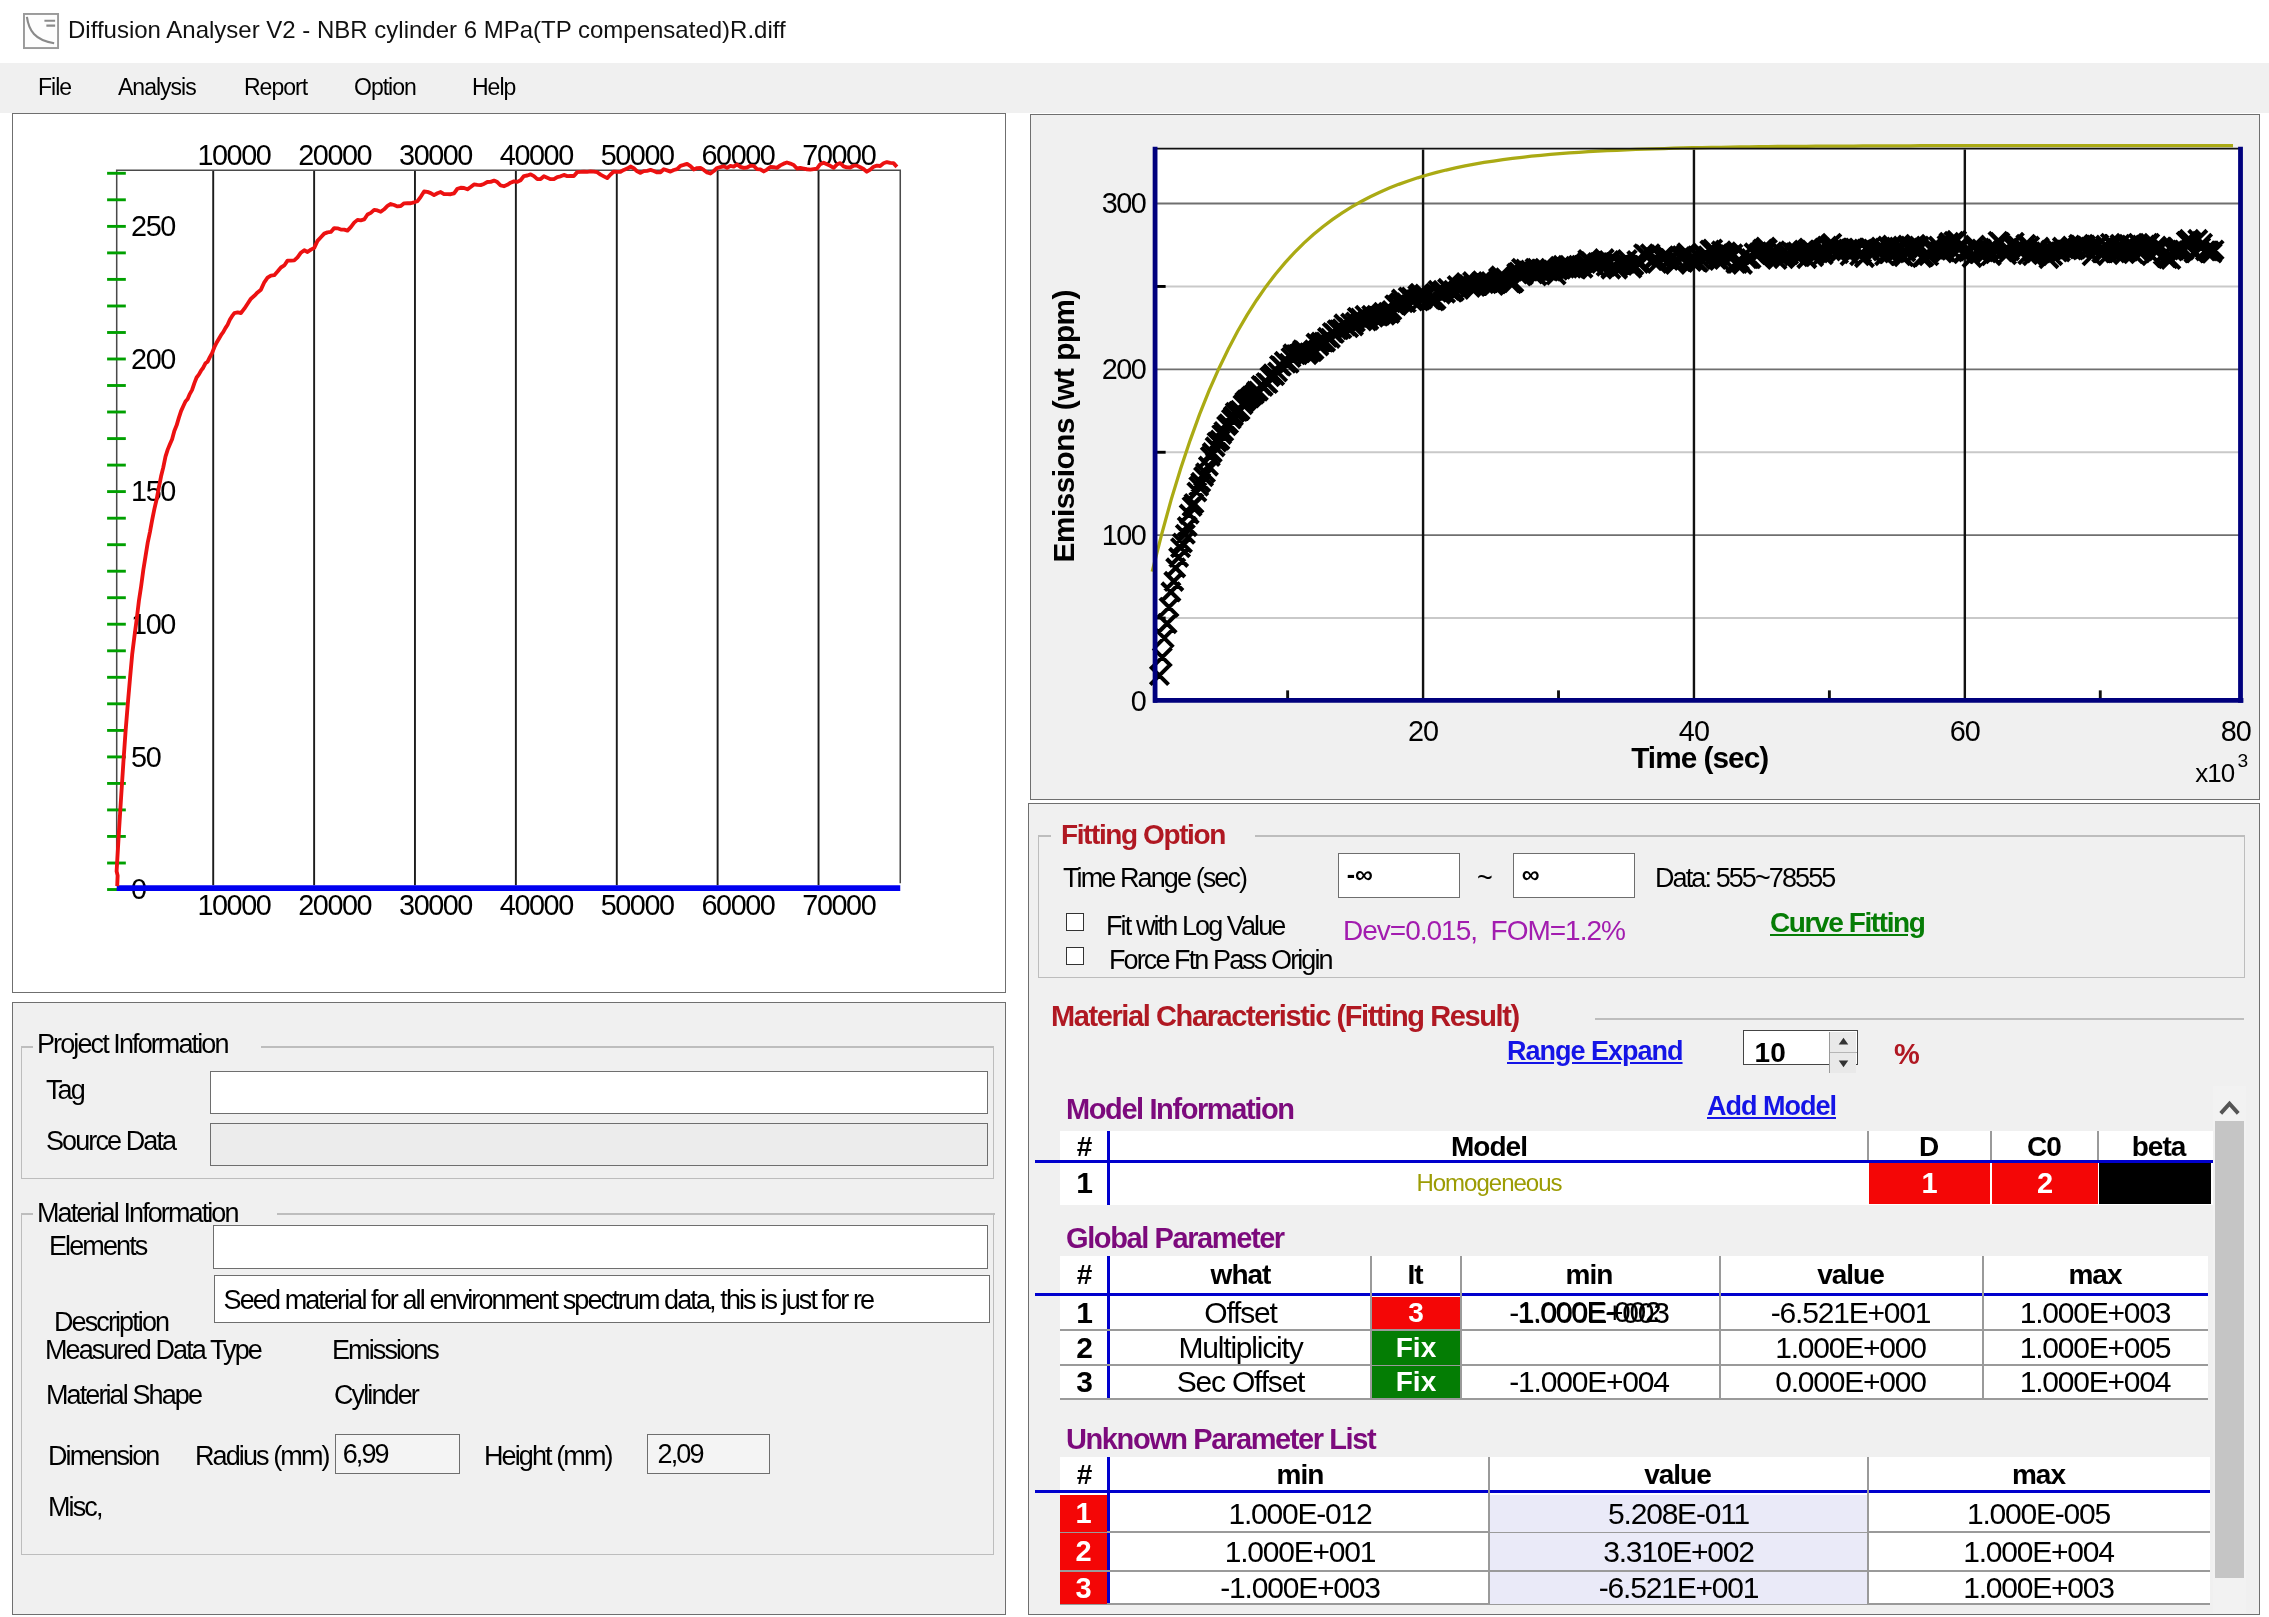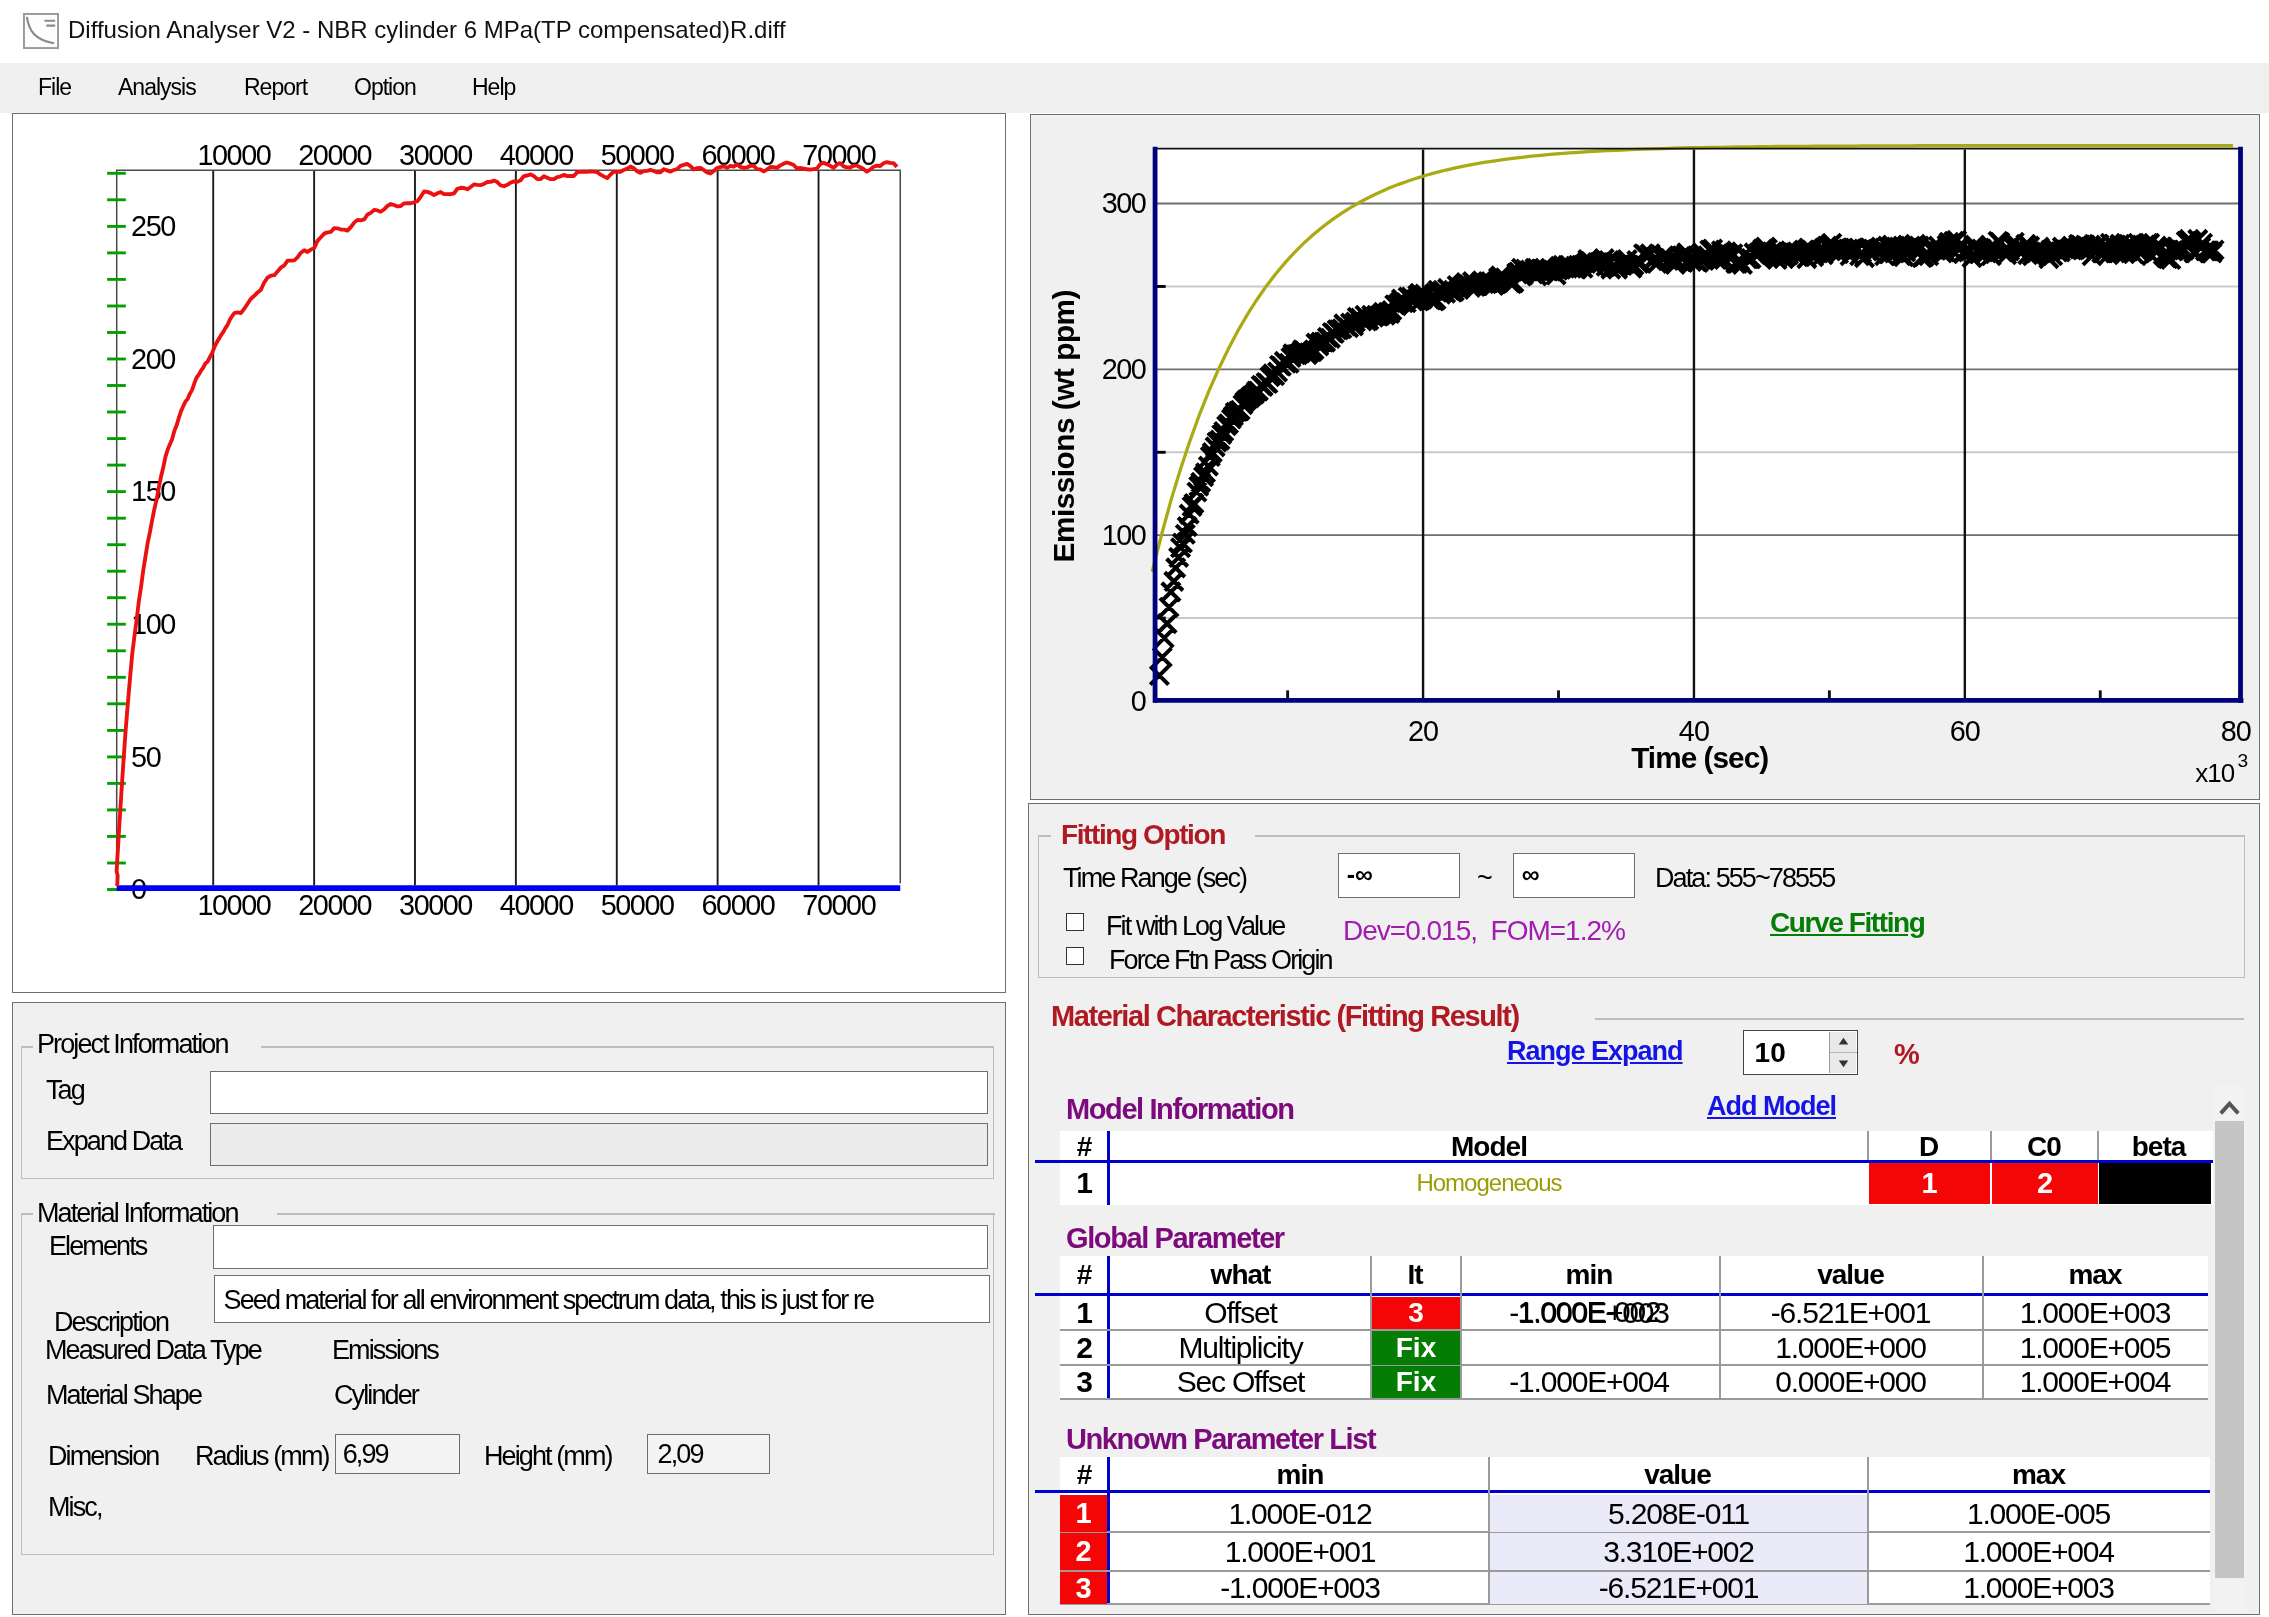--- a/index.html
+++ b/index.html
@@ -137,21 +137,21 @@
       <text x="1119" y="445" font-size="31" font-weight="bold" letter-spacing="-0.5" fill="#000" text-anchor="middle" transform="rotate(-90 1119 445)">Emissions (wt ppm)</text>
     </svg>
   </div>
 <div class="panel" style="left:11.5px;top:1002px;width:994px;height:613px;background:#f0f0f0;"></div>
 <div class="gbox" style="left:21px;top:1046px;width:973px;height:133px;"></div>
 <div class="gtop" style="left:21px;top:1046px;width:11.5px;"></div>
 <div class="gtop" style="left:261px;top:1046px;width:733px;"></div>
 <div class="lbl" style="left:37px;top:1029px;">Project Information</div>
 <div class="lbl" style="left:46px;top:1075px;">Tag</div>
 <div class="inp" style="left:210px;top:1071px;width:778px;height:43px;"></div>
-<div class="lbl" style="left:46px;top:1126px;">Expand Data</div>
+<div class="lbl" style="left:46px;top:1126px;">Source Data</div>
 <div class="inp" style="left:210px;top:1123px;width:778px;height:43px;background:#ececec;"></div>
 <div class="gbox" style="left:21px;top:1213px;width:973px;height:342px;"></div>
 <div class="gtop" style="left:21px;top:1213px;width:11.5px;"></div>
 <div class="gtop" style="left:277px;top:1213px;width:718px;"></div>
 <div class="lbl" style="left:37px;top:1198px;">Material Information</div>
 <div class="lbl" style="left:49px;top:1231px;">Elements</div>
 <div class="inp" style="left:213px;top:1225px;width:775px;height:44px;"></div>
 <div class="lbl" style="left:54px;top:1281px;margin-top:26px;">Description</div>
 <div class="inp" style="left:214px;top:1275px;width:776px;height:48px;overflow:hidden;">
     <span style="position:absolute;left:8.6px;top:8.6px;font-size:27px;letter-spacing:-1.9px;white-space:nowrap;">Seed material for all environment spectrum data, this is just for re</span>
@@ -186,21 +186,21 @@
 <div class="lbl" style="left:1655px;top:863px;">Data: 555~78555</div>
 <div class="cb" style="left:1066px;top:913px;"></div>
 <div class="lbl" style="left:1106px;top:911px;">Fit with Log Value</div>
 <div class="abs" style="left:1343px;top:915px;font-size:28px;letter-spacing:-1px;color:#a21caf;white-space:nowrap;">Dev=0.015,&nbsp; FOM=1.2%</div>
 <div class="abs" style="left:1770px;top:907px;font-size:28px;font-weight:bold;letter-spacing:-1.4px;color:#067d06;text-decoration:underline;white-space:nowrap;">Curve Fitting</div>
 <div class="cb" style="left:1066px;top:947px;"></div>
 <div class="lbl" style="left:1109px;top:945px;">Force Ftn Pass Origin</div>
 <div class="rhead" style="left:1051px;top:1000px;font-size:29px;">Material Characteristic (Fitting Result)</div>
 <div class="gtop" style="left:1595px;top:1018px;width:649px;"></div>
 <div class="blink" style="left:1507px;top:1036px;">Range Expand</div>
-<div class="inp" style="left:1743px;top:1030px;width:115px;height:45px;border-color:#444;padding-left:20px;">
+<div class="inp" style="left:1743px;top:1030px;width:115px;height:35px;border-color:#444;padding-left:20px;">
     <span style="position:absolute;left:10.6px;top:5.8px;font-size:28px;font-weight:bold;">10</span>
   </div>
 <div class="abs" style="left:1829px;top:1032px;width:27px;height:41px;background:#e9e9e9;border-left:1.9px solid #9a9a9a;box-sizing:border-box;">
     <div style="position:absolute;left:0;top:0;width:27px;height:20px;border-bottom:1px solid #b5b5b5;"></div>
     <svg width="27" height="41" style="position:absolute;left:0;top:0;" viewBox="0 0 28 43">
       <path d="M14 6 L19 13 L9 13 Z" fill="#333"></path>
       <path d="M14 37 L19 30 L9 30 Z" fill="#333"></path>
     </svg>
   </div>
 <div class="abs" style="left:1894px;top:1038px;font-size:29px;font-weight:bold;color:#b01822;">%</div>

